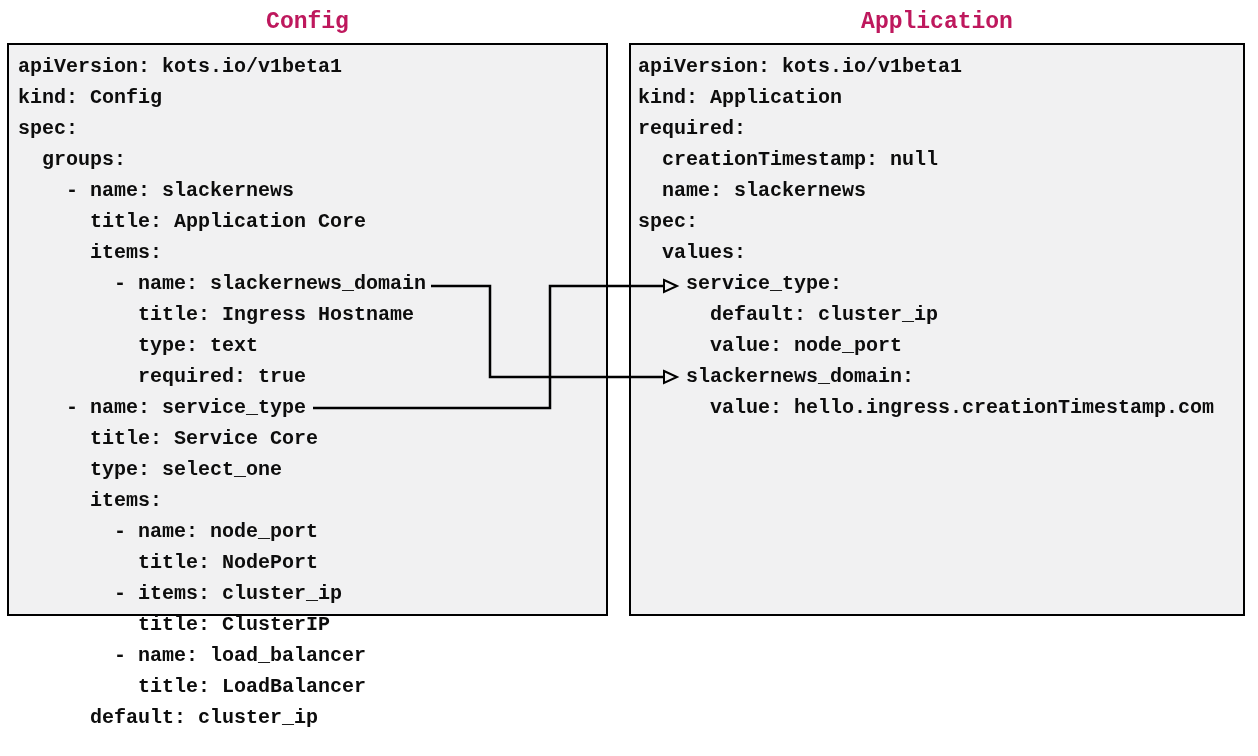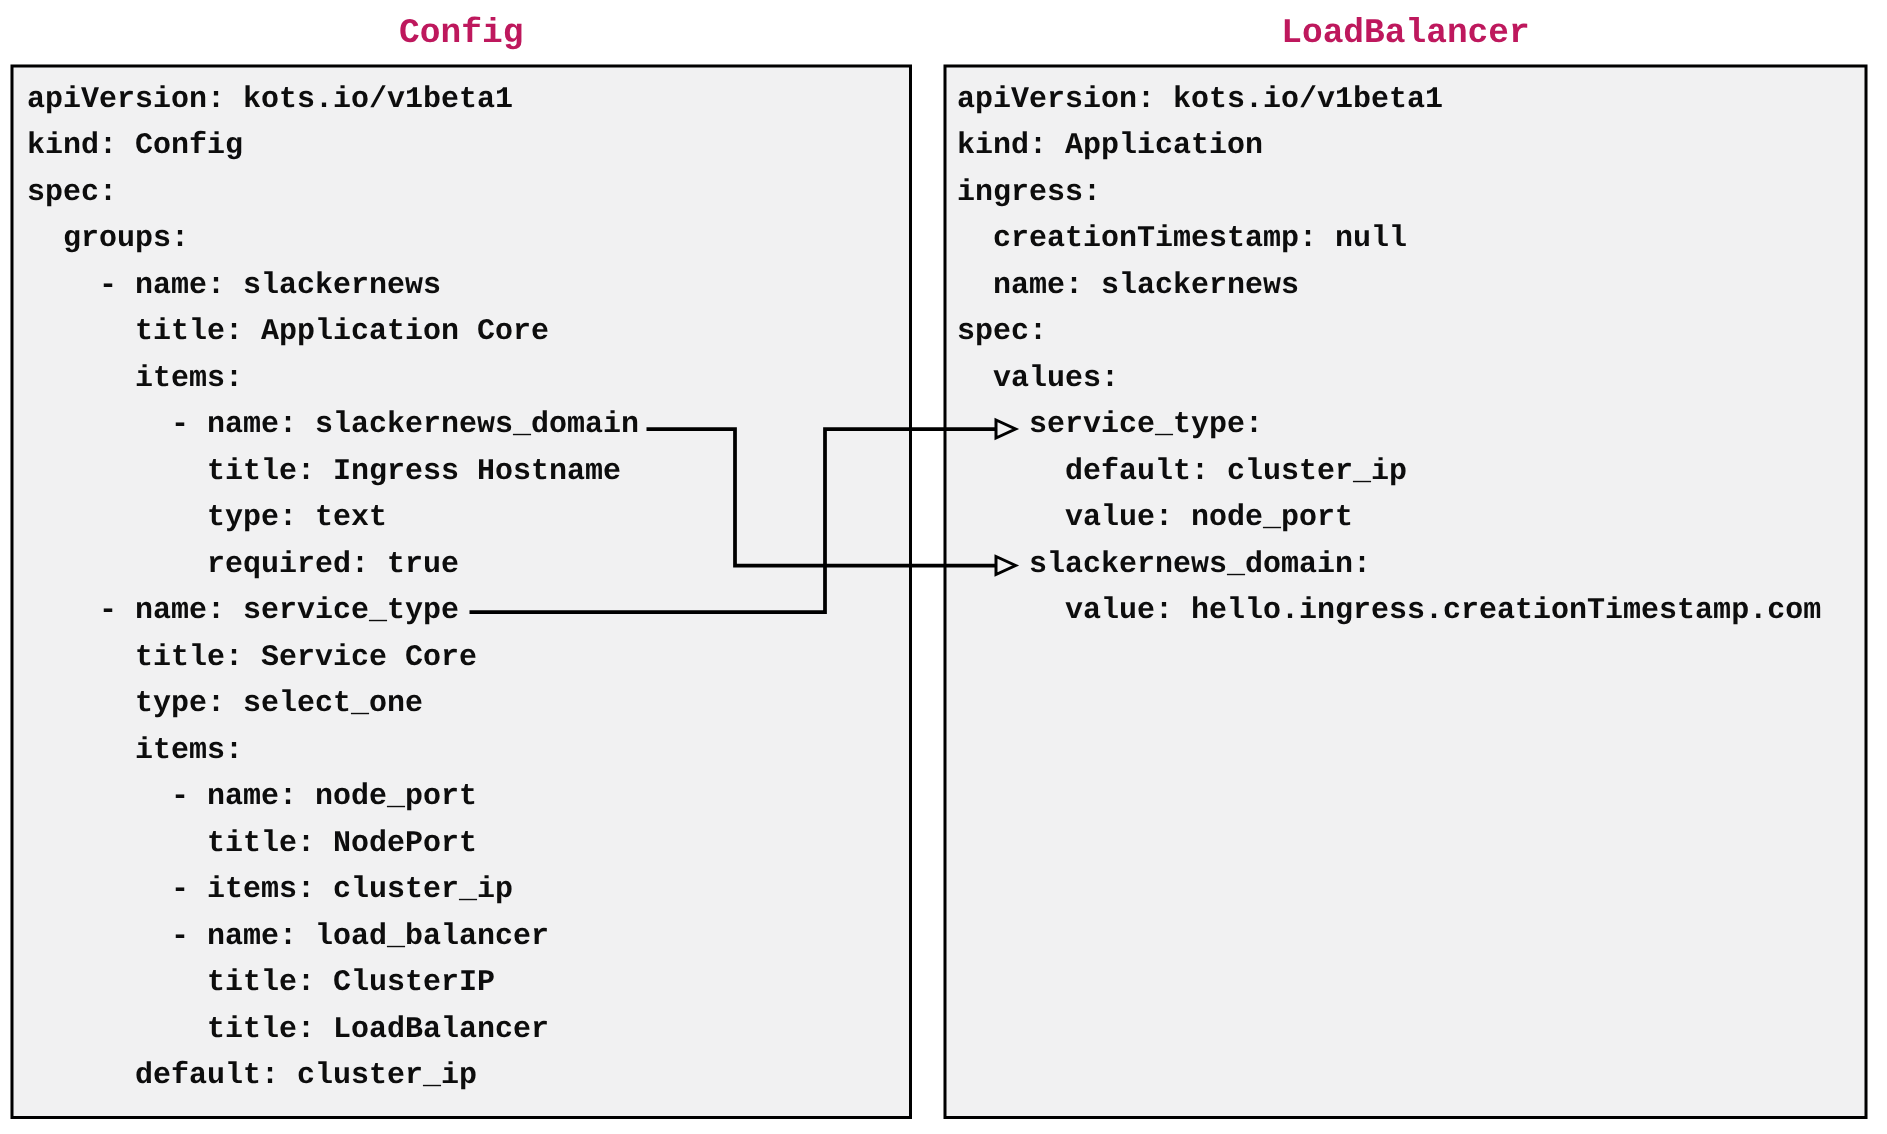--- a/index.html
+++ b/index.html
@@ -24,21 +24,21 @@
     color: #be185d;
     line-height: 32px;
     letter-spacing: 0;
   }
   .panel-title.left  { left: 7px;   width: 601px; }
   .panel-title.right { left: 629px; width: 616px; }
 
   .panel {
     position: absolute;
     top: 43px;
-    height: 703px;
+    height: 573px;
     box-sizing: border-box;
     background: #f1f1f2;
     border: 2px solid #000000;
   }
   .panel.left  { left: 7px;   width: 601px; }
   .panel.right { left: 629px; width: 616px; }
 
   .code-block {
     position: absolute;
     top: 6px;
@@ -76,21 +76,21 @@
     fill: #f1f1f2;
     stroke: #000000;
     stroke-width: 2;
     stroke-linejoin: miter;
   }
 </style>
 </head>
 <body>
 
 <div class="panel-title left">Config</div>
-<div class="panel-title right">LoadBalancer</div>
+<div class="panel-title right">Application</div>
 
 <div class="panel left">
   <div class="code-block">
       <div class="code-line">apiVersion: kots.io/v1beta1</div>
       <div class="code-line">kind: Config</div>
       <div class="code-line">spec:</div>
       <div class="code-line">  groups:</div>
       <div class="code-line">    - name: slackernews</div>
       <div class="code-line">      title: Application Core</div>
       <div class="code-line">      items:</div>
@@ -98,32 +98,32 @@
       <div class="code-line">          title: Ingress Hostname</div>
       <div class="code-line">          type: text</div>
       <div class="code-line">          required: true</div>
       <div class="code-line">    - name: service_type</div>
       <div class="code-line">      title: Service Core</div>
       <div class="code-line">      type: select_one</div>
       <div class="code-line">      items:</div>
       <div class="code-line">        - name: node_port</div>
       <div class="code-line">          title: NodePort</div>
       <div class="code-line">        - items: cluster_ip</div>
+      <div class="code-line">          title: ClusterIP</div>
       <div class="code-line">        - name: load_balancer</div>
-      <div class="code-line">          title: ClusterIP</div>
       <div class="code-line">          title: LoadBalancer</div>
       <div class="code-line">      default: cluster_ip</div>
     </div>
 </div>
 
 <div class="panel right">
   <div class="code-block">
       <div class="code-line">apiVersion: kots.io/v1beta1</div>
       <div class="code-line">kind: Application</div>
-      <div class="code-line">ingress:</div>
+      <div class="code-line">required:</div>
       <div class="code-line">  creationTimestamp: null</div>
       <div class="code-line">  name: slackernews</div>
       <div class="code-line">spec:</div>
       <div class="code-line">  values:</div>
       <div class="code-line">    service_type:</div>
       <div class="code-line">      default: cluster_ip</div>
       <div class="code-line">      value: node_port</div>
       <div class="code-line">    slackernews_domain:</div>
       <div class="code-line">      value: hello.ingress.creationTimestamp.com</div>
     </div>

